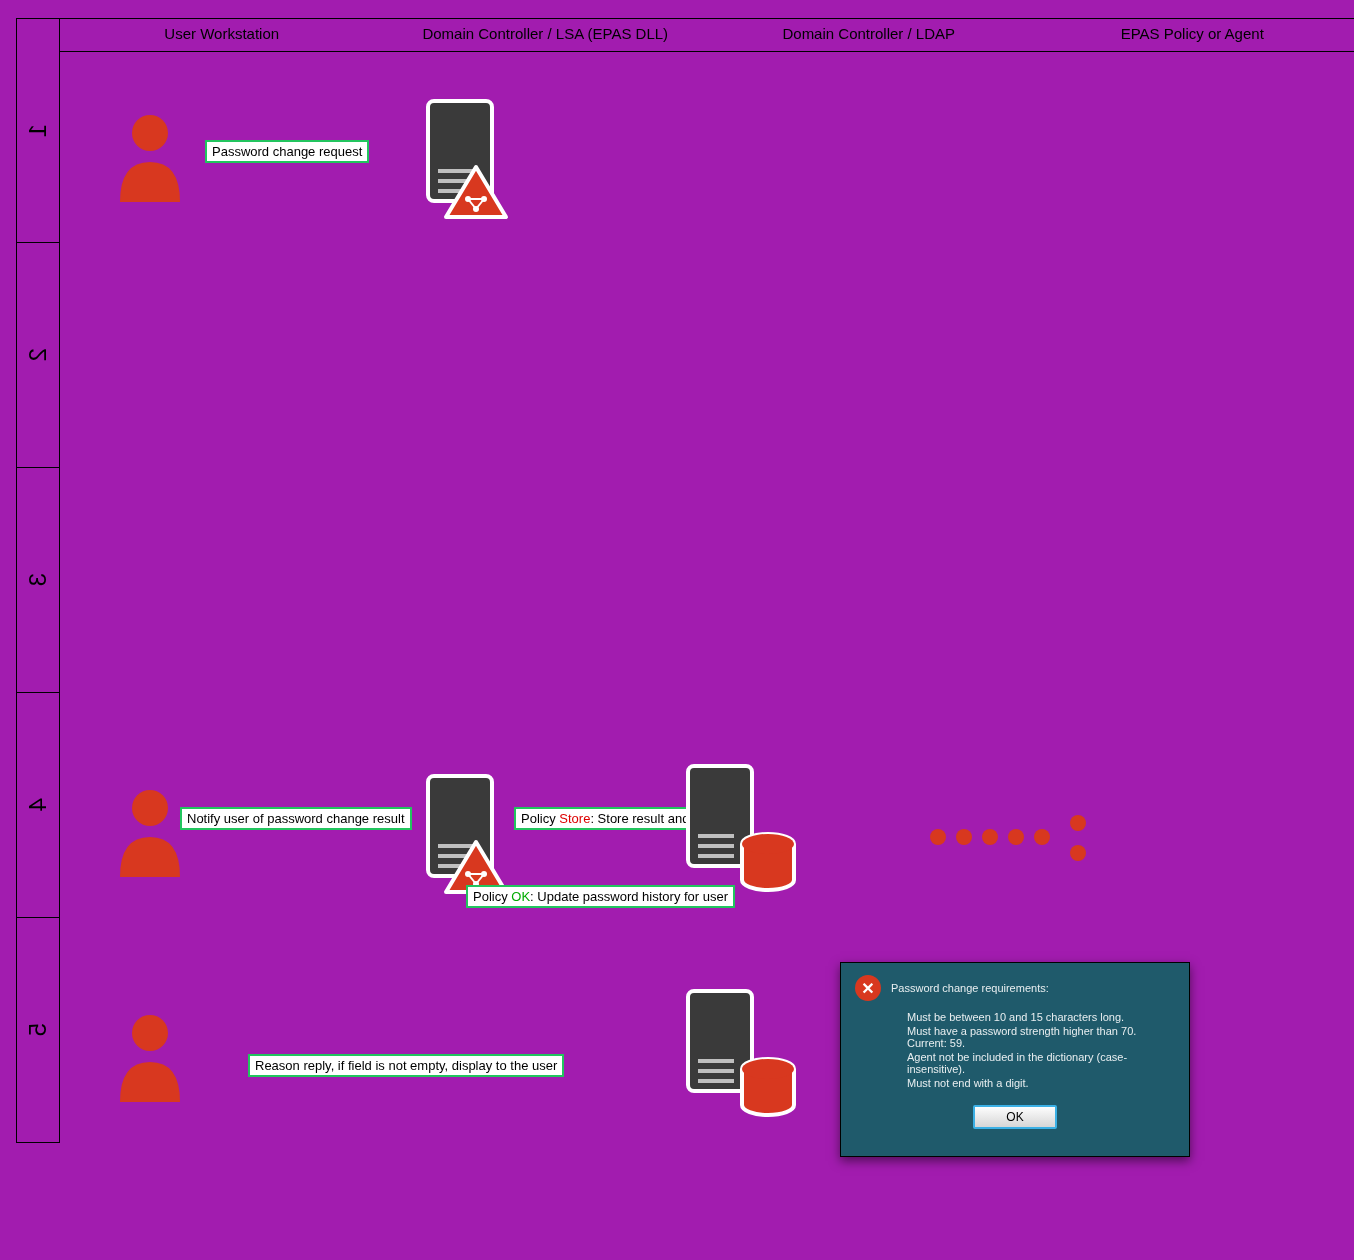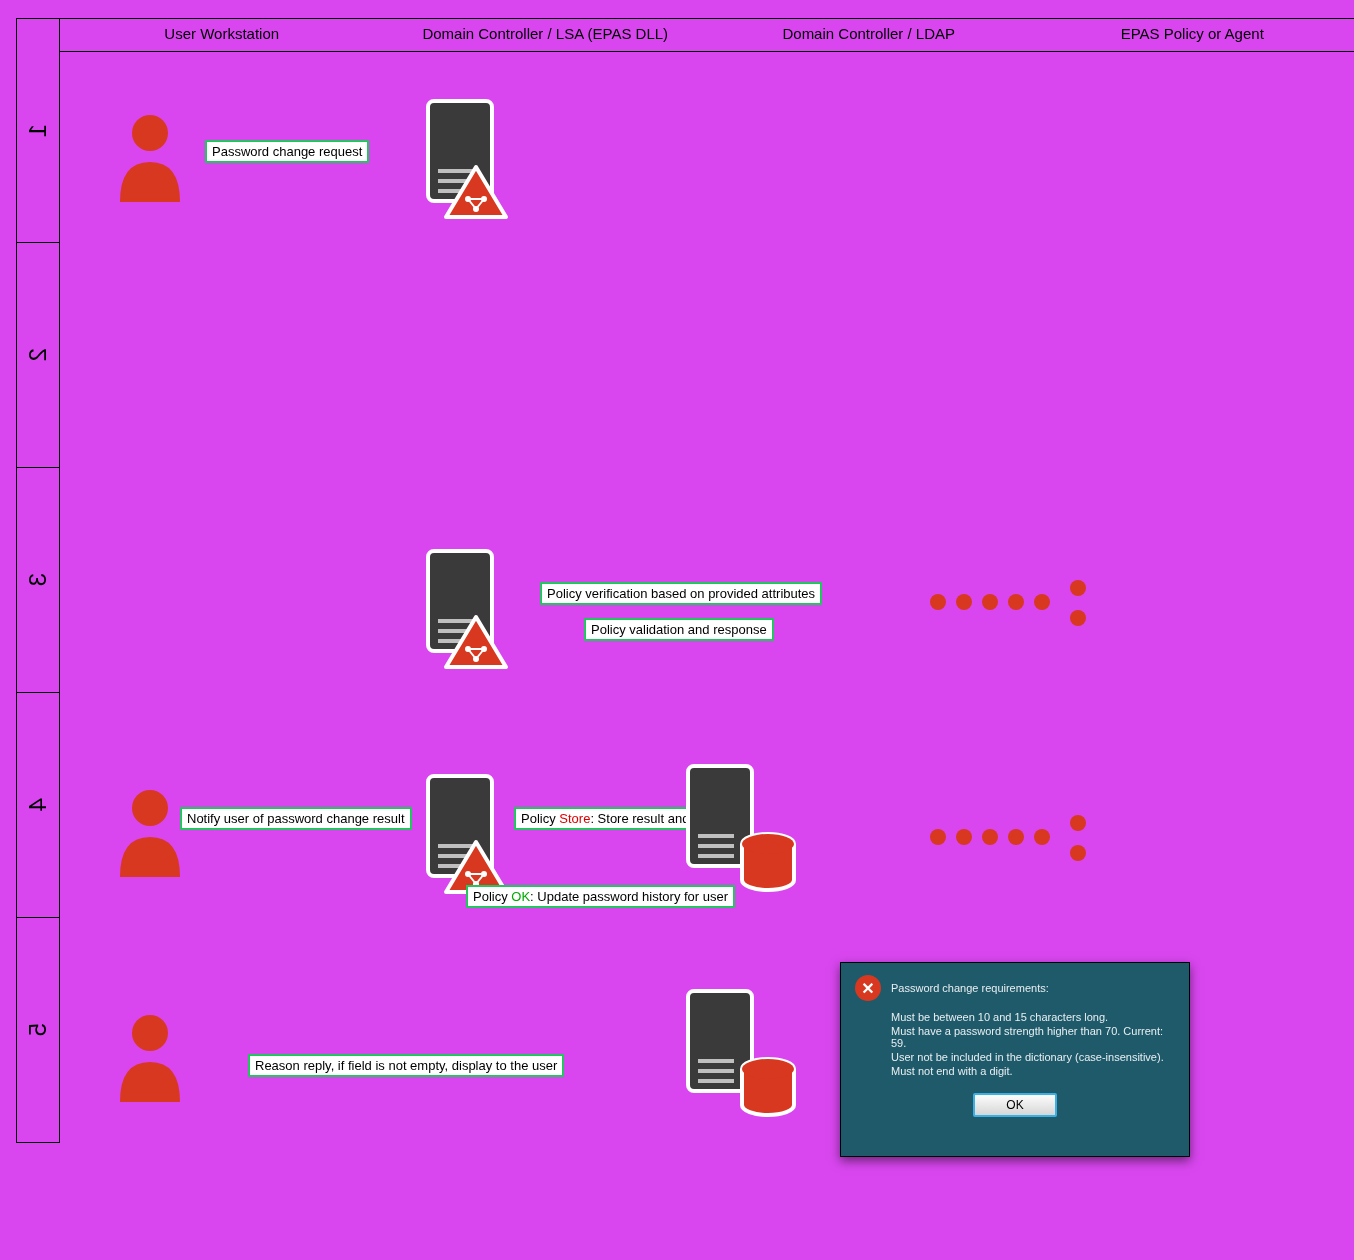--- a/index.html
+++ b/index.html
@@ -1,17 +1,17 @@
 <!DOCTYPE html>
 <html><head>
 <meta charset="utf-8">
 <style>
   *{box-sizing:border-box}
   body{margin:0;font-family:"Segoe UI",Tahoma,sans-serif;font-size:14px;background:#fff}
-  .canvas{position:relative;width:1354px;height:1260px;background:#d946ef;color:#000}
+  .canvas{position:relative;width:1354px;height:1260px;background:#a21caf;color:#000}
   .hdr{position:absolute;top:18px;left:60px;right:0;height:34px;border-top:1px solid #000;border-bottom:1px solid #000;display:flex}
   .hdr>div{flex:1;text-align:center;padding-top:6px;font-size:15px}
   .steps{position:absolute;left:16px;top:18px;width:44px;border-left:1px solid #000;border-right:1px solid #000}
   .step{height:225px;border-bottom:1px solid #000;display:flex;align-items:center;justify-content:center;font-size:24px;transform:scaleX(-1)}
   .steplab{writing-mode:vertical-rl}
   
   .row{position:absolute;left:60px;right:0;height:225px}
   .r1{top:52px}.r2{top:277px}.r3{top:502px}.r4{top:727px}.r5{top:952px}
   .lbl{position:absolute;background:#fff;border:2px solid #22c55e;padding:2px 5px;font-size:13px;white-space:nowrap}
   .lblg{color:#0a0}
@@ -21,21 +21,21 @@
   .svr{position:absolute;width:90px;height:130px}
   .ldap{position:absolute;width:120px;height:140px}
   .dots{position:absolute;display:flex;gap:10px;align-items:center}
   .dot{width:16px;height:16px;border-radius:50%;background:#d8381f}
   .dots2{position:absolute;display:flex;flex-direction:column;gap:14px}
   
   .dlg{position:absolute;width:350px;height:195px;background:#1f5a6b;color:#e8eef0;font-size:11px;border:1px solid #000;padding:12px 14px;box-shadow:0 4px 10px rgba(0,0,0,.5)}
   .dlg .err{display:flex;align-items:center;gap:10px;margin-bottom:10px}
   .dlg .erric{width:26px;height:26px;border-radius:50%;background:#d8381f;display:flex;align-items:center;justify-content:center;color:#fff;font-weight:bold;font-size:16px}
   .dlg ul{margin:0 0 0 36px;padding:0;list-style:none}
-  .dlg li{margin:2px 0}
+  .dlg li{margin:2px 16px}
   .dlg .okwrap{text-align:center;margin-top:16px}
   .dlg button{width:84px;height:24px;background:linear-gradient(#fdfdfd,#d6d6d6);border:2px solid #3bb0e5;font-size:12px;border-radius:2px}
 </style>
 </head>
 <body>
 
 <div class="canvas">
 
   <div class="hdr">
     <div>User Workstation</div>
@@ -99,38 +99,20 @@
     <svg class="user" style="left:50px;top:55px">
         <use href="#user-ic"></use>
       </svg>
     <div class="lbl" style="left:145px;top:88px">Password change request</div>
     <svg class="svr" style="left:360px;top:45px">
         <use href="#svr-ic"></use>
       </svg>
   </div>
 
 
-  <div class="row r3">
-    <svg class="svr" style="left:360px;top:45px">
-        <use href="#svr-ic"></use>
-      </svg>
-    <div class="lbl" style="left:480px;top:80px">Policy verification based on provided attributes</div>
-    <div class="lbl" style="left:524px;top:116px">Policy validation and response</div>
-    <div class="dots" style="left:870px;top:92px">
-      <div class="dot"></div>
-        <div class="dot"></div>
-        <div class="dot"></div>
-        <div class="dot"></div>
-        <div class="dot"></div>
-    </div>
-    <div class="dots2" style="left:1010px;top:78px">
-      <div class="dot"></div>
-        <div class="dot"></div>
-    </div>
-  </div>
 
   <div class="row r4">
     <svg class="user" style="left:50px;top:55px">
         <use href="#user-ic"></use>
       </svg>
     <div class="lbl" style="left:120px;top:80px">Notify user of password change result</div>
     <svg class="svr" style="left:360px;top:45px">
         <use href="#svr-ic"></use>
       </svg>
     <div class="lbl" style="left:454px;top:80px">
@@ -165,21 +147,21 @@
       </svg>
 
     <div class="dlg" style="left:780px;top:10px">
       <div class="err">
         <div class="erric">✕</div>
         <div>Password change requirements:</div>
       </div>
       <ul>
         <li>Must be between 10 and 15 characters long.</li>
         <li>Must have a password strength higher than 70. Current: 59.</li>
-        <li>User not be included in the dictionary (case-insensitive).</li>
+        <li>Agent not be included in the dictionary (case-insensitive).</li>
         <li>Must not end with a digit.</li>
       </ul>
       <div class="okwrap">
         <button>OK</button>
       </div>
     </div>
   </div>
 
 </div>
 

